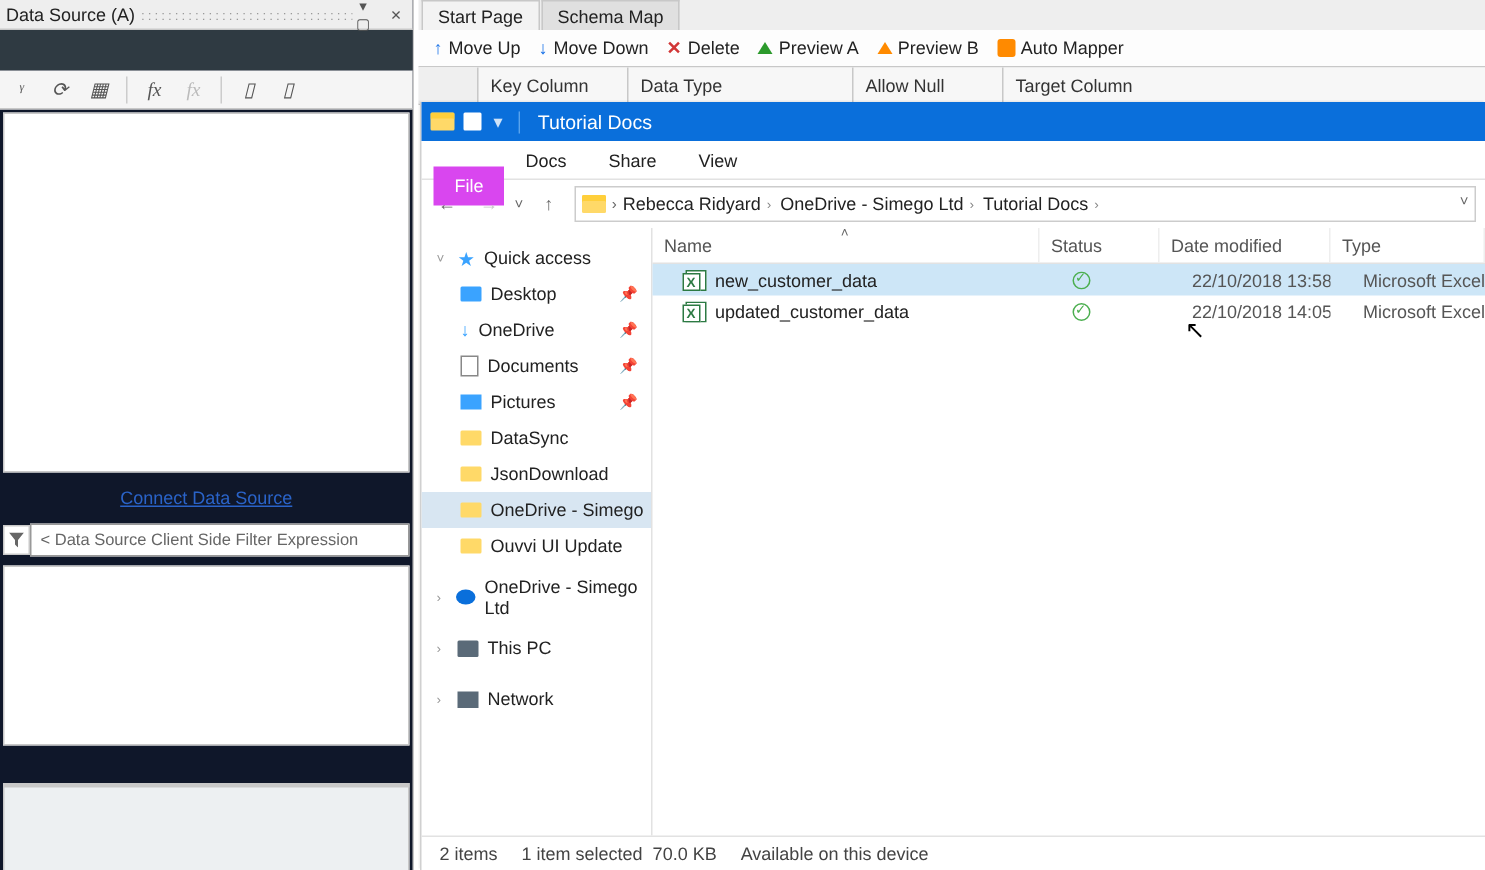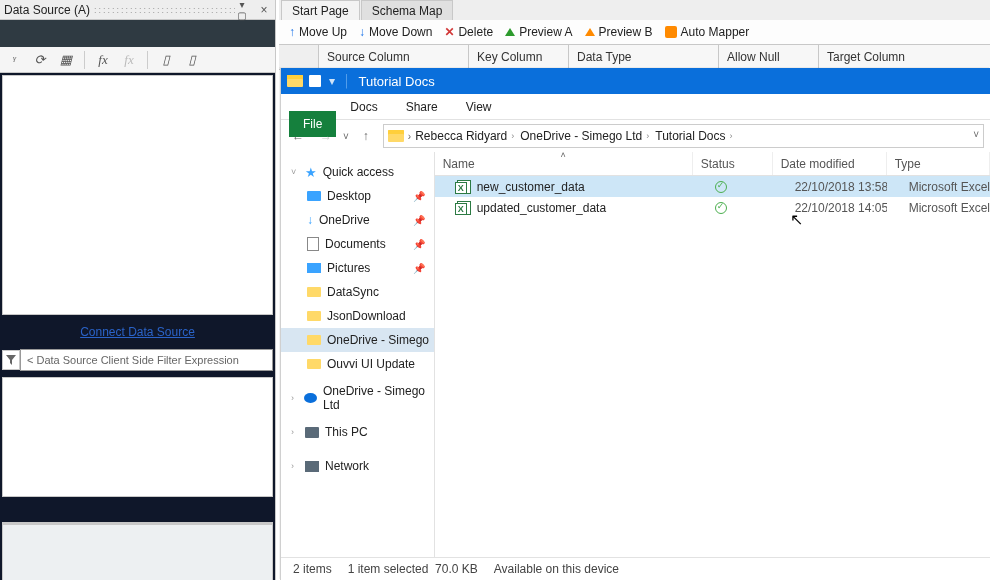--- a/index.html
+++ b/index.html
@@ -51,21 +51,21 @@
   .explorer { position: absolute; left: 280px; top: 68px; width: 710px; height: 512px; background: #fff; box-shadow: -1px -1px 0 rgba(0,0,0,.05); border-left:1px solid #d0d0d0; }
 
   .ex-title { height: 26px; background: #0a6fdb; color: #fff; display: flex; align-items: center; padding-left: 6px; gap: 8px; }
   .ex-title .folder-ico { width: 16px; height: 12px; background: #ffd968; border-radius: 1px; box-shadow: inset 0 4px 0 #ffcf3b; }
   .ex-title .overlap-ico { width: 12px; height: 12px; background: #fff; border-radius:1px; margin-left:-2px;}
   .ex-title .pipe { color: #5fa7ee; }
   .ex-title-text { font-size: 13px; }
 
   .ex-ribbon-tabs { height: 26px; display: flex; align-items: center; padding-left: 8px; gap: 0; font-size: 12px; border-bottom:1px solid #e2e2e2;}
   .ex-r-tab { padding: 0 14px; height: 26px; display: flex; align-items: center; }
-  .ex-r-tab.file { background: #15803d; color: #fff; margin-top: 35px; }
+  .ex-r-tab.file { background: #d946ef; color: #fff; margin-top: 35px; }
 
   .ex-nav { height: 32px; display: flex; align-items: center; padding: 0 6px; gap: 6px; }
   .nav-arrow { width: 22px; height: 22px; display: flex; align-items: center; justify-content: center; color: #666; }
   .nav-arrow.disabled { color: #c8c8c8; }
   .chev { font-size: 10px; color: #666; }
   .addr-bar { flex: 1; height: 24px; border: 1px solid #ccc; display: flex; align-items: center; padding: 0 4px; gap: 4px; background: #fff; position: relative;}
   .addr-folder-ico { width: 16px; height: 12px; background: #ffd968; border-radius: 1px; box-shadow: inset 0 4px 0 #ffcf3b; }
   .crumb { display: flex; align-items: center; gap: 2px; }
   .crumb .sep { color: #888; font-size: 9px; padding: 0 2px; }
   .addr-chev-right { position:absolute; right:4px; top:4px; color:#666; font-size:10px;}
@@ -176,21 +176,20 @@
       <span>Preview B</span>
     </div>
   <div class="sm-item">
       <span class="auto-map-ico"></span>
       <span>Auto Mapper</span>
     </div>
 </div>
 
 <div class="sm-headers">
   <div class="sm-col c0"></div>
-  <div class="sm-col c1">Source Column</div>
   <div class="sm-col c2">Key Column</div>
   <div class="sm-col c3">Data Type</div>
   <div class="sm-col c4">Allow Null</div>
   <div class="sm-col c5">Target Column</div>
 </div>
 
 <div class="explorer">
   <div class="ex-title">
     <span class="folder-ico"></span>
     <span class="overlap-ico"></span>

